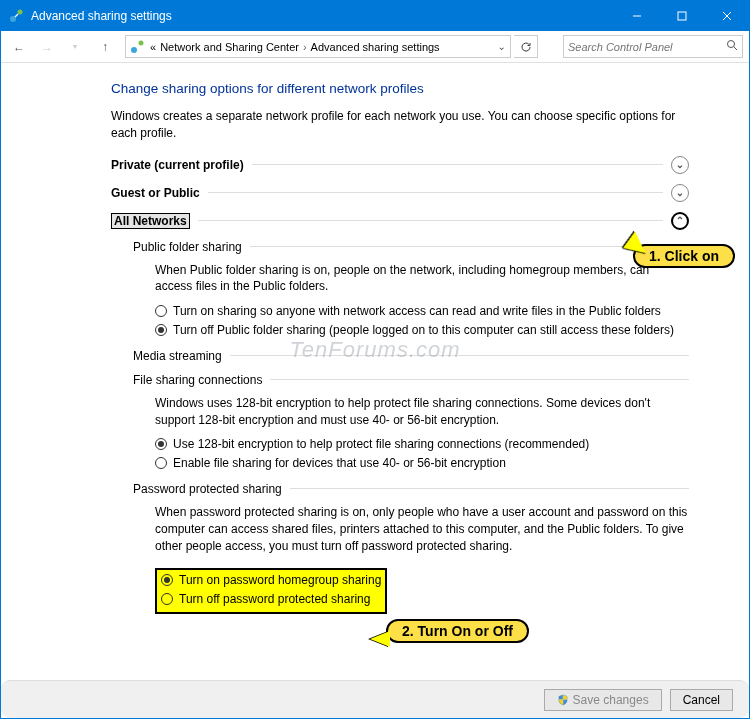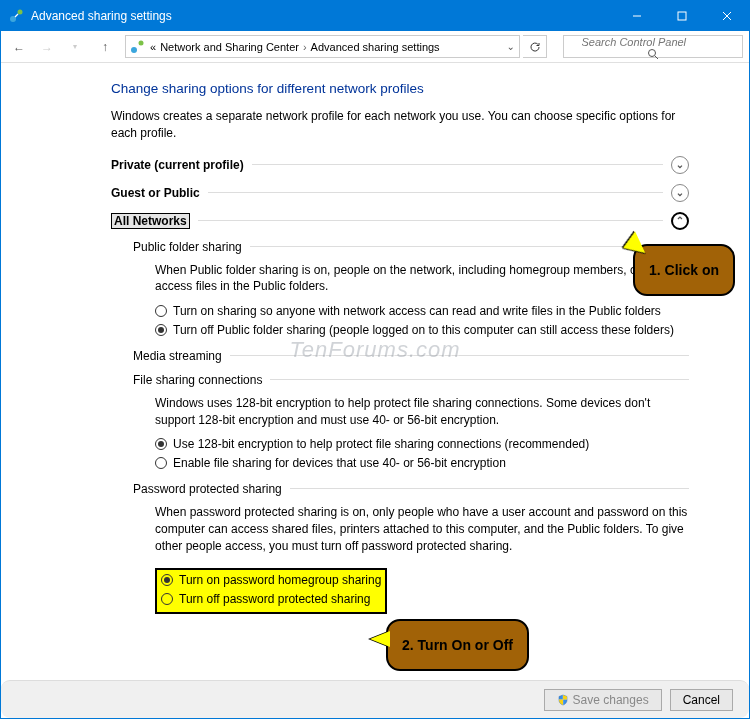--- a/index.html
+++ b/index.html
@@ -13,21 +13,21 @@
     
     .navbar { height: 32px; border-bottom: 1px solid #e0e0e0; display: flex; align-items: center; padding: 0 6px; font-size: 12px; gap: 4px; }
     .nav-arrow { width: 24px; height: 24px; display: flex; align-items: center; justify-content: center; color: #555; border-radius: 2px; }
     .nav-arrow.disabled { color: #ccc; }
     .nav-up { margin-left: 2px; }
     .breadcrumb { flex: 1; display: flex; align-items: center; gap: 4px; border: 1px solid #ccc; height: 23px; padding: 0 4px; margin: 0 4px; }
     .bc-item { color: #000; font-size: 11px; }
     .bc-sep { color: #666; font-size: 11px; }
     .bc-drop { margin-left: auto; color: #555; font-size: 10px; }
     .refresh-btn { width: 24px; height: 23px; border: 1px solid #ccc; border-left: none; display:flex; align-items:center; justify-content:center; margin-left:-5px; }
-    .searchbox { width: 180px; height: 23px; border: 1px solid #ccc; display: flex; align-items: center; padding: 0 4px; margin-left: 12px; flex-direction: column; }
+    .searchbox { width: 180px; height: 23px; border: 1px solid #ccc; display: flex; align-items: center; padding: 0 4px; margin-left: 21px; }
     .searchbox input { border: none; outline: none; flex: 1; font-size: 11px; color: #777; font-style: italic; }
     .search-icon { color: #555; }
     
     .content { padding: 18px 60px 0 110px; font-size: 12px; color: #000; height: 620px; overflow: hidden; }
     .page-title { color: #003399; font-size: 13.5px; font-weight: normal; margin-bottom: 12px; }
     .page-desc { font-size: 12px; margin-bottom: 14px; line-height: 1.4; }
     
     .section { margin-bottom: 10px; }
     .section-header { display: flex; align-items: center; gap: 8px; font-weight: bold; }
     .section-title { font-size: 12px; white-space: nowrap; }
@@ -41,21 +41,21 @@
     .sub-title { font-size: 12px; white-space: nowrap; }
     .sub-content { margin-left: 22px; font-size: 12px; line-height: 1.4; }
     .sub-desc { margin-bottom: 8px; }
     .radio-group { margin-top: 6px; }
     .radio-group.highlight { background: #ffff00; border: 2px solid #000; padding: 2px 4px; display: inline-block; }
     .radio-item { display: flex; align-items: flex-start; gap: 6px; margin-bottom: 2px; font-size: 12px; }
     .radio { width: 12px; height: 12px; border: 1px solid #333; border-radius: 50%; margin-top: 2px; flex-shrink: 0; position: relative; }
     .radio.checked::after { content: ""; position: absolute; top: 2px; left: 2px; width: 6px; height: 6px; background: #333; border-radius: 50%; }
     .link { color: #0066cc; cursor: pointer; }
     
-    .callout { position: absolute; background: #a16207; border: 2px solid #000; border-radius: 14px; font-size: 14px; font-weight: bold; padding: 16px 14px; display: flex; align-items: flex-start; }
+    .callout { position: absolute; background: #fde047; border: 2px solid #000; border-radius: 14px; font-size: 14px; font-weight: bold; padding: 2px 14px; display: flex; align-items: flex-start; }
     .callout.c1 { top: 243px; right: 14px; }
     .callout.c1::before { content: ""; position: absolute; left: -12px; top: -12px; width: 0; height: 0; border-right: 18px solid #ffff00; border-top: 10px solid transparent; border-bottom: 14px solid transparent; transform: rotate(-25deg); filter: drop-shadow(-1px -1px 0 #000) drop-shadow(0 1px 0 #000); }
     .callout.c2 { top: 618px; left: 385px; }
     .callout.c2::before { content: ""; position: absolute; left: -18px; top: 10px; width: 0; height: 0; border-right: 20px solid #ffff00; border-top: 8px solid transparent; border-bottom: 8px solid transparent; filter: drop-shadow(-2px 0 0 #000); }
     
     .watermark { position: absolute; top: 336px; left: 50%; transform: translateX(-50%); font-size: 22px; color: rgba(120,130,140,0.35); font-weight: normal; font-style: italic; text-shadow: 1px 1px 0 rgba(255,255,255,0.5); pointer-events: none; letter-spacing: 1px; }
     
     .footer { position: absolute; bottom: 0; left: 0; right: 0; height: 38px; background: #f0f0f0; border-top: 1px solid #ddd; display: flex; align-items: center; justify-content: flex-end; padding-right: 16px; gap: 8px; border-radius: 9px; }
     .btn { height: 22px; padding: 0 12px; font-size: 12px; border: 1px solid #aaa; background: #e8e8e8; display: flex; align-items: center; gap: 4px; }
     .btn.disabled { color: #888; }

